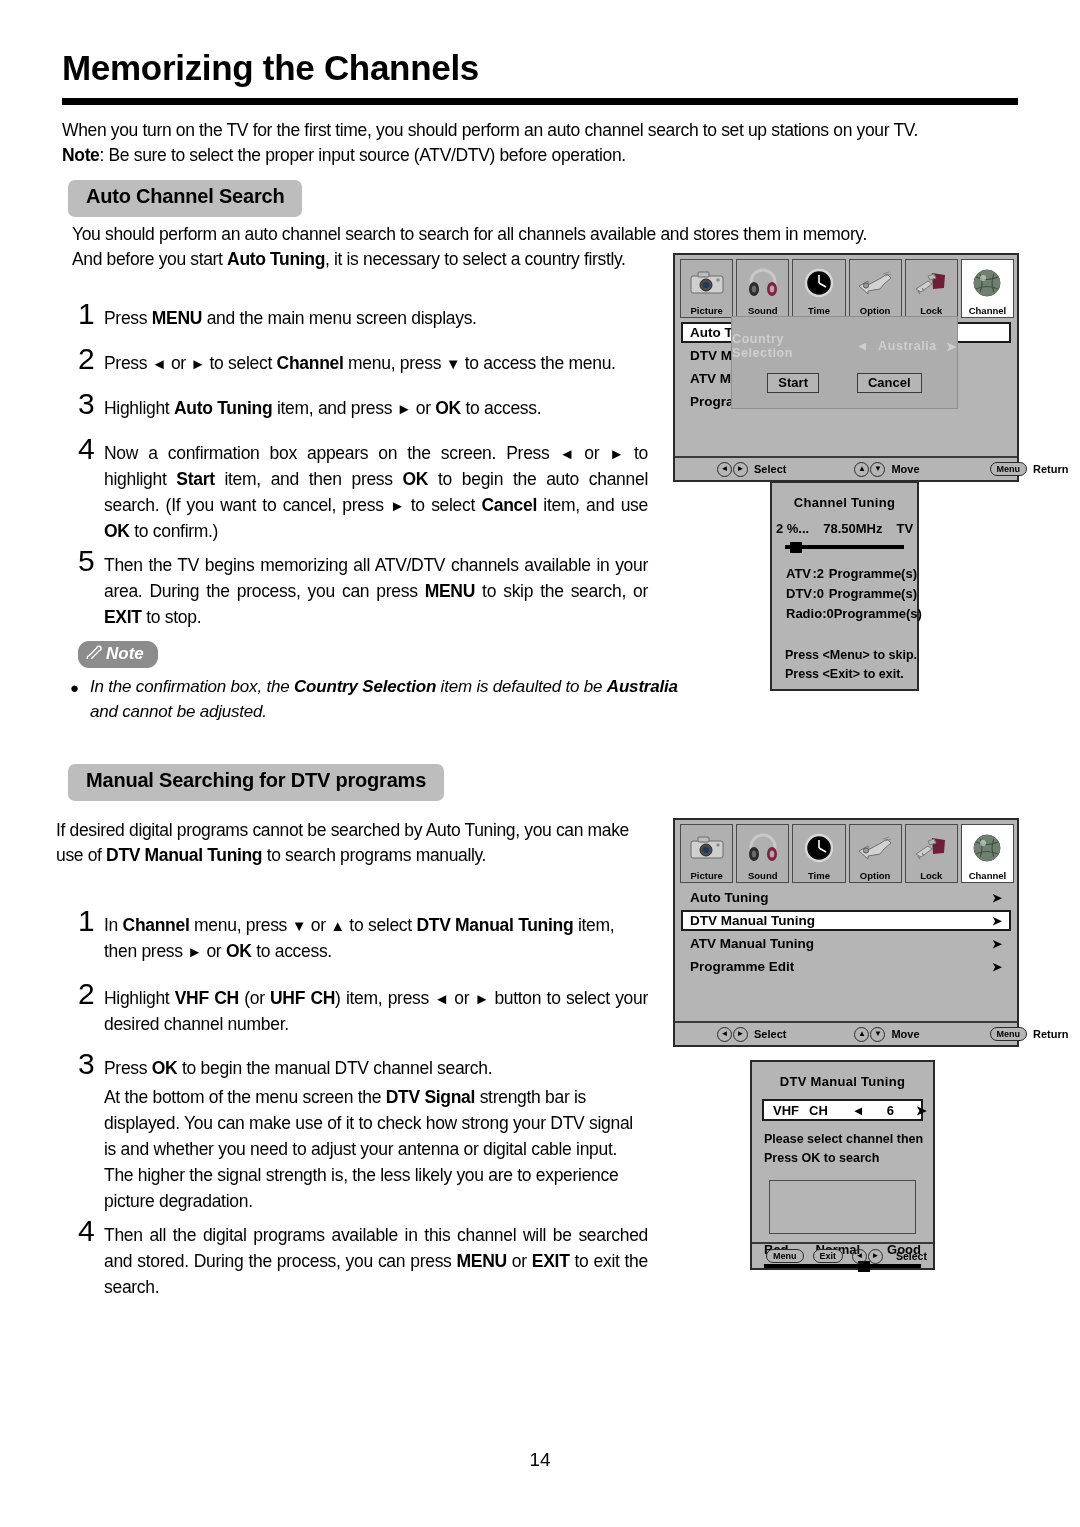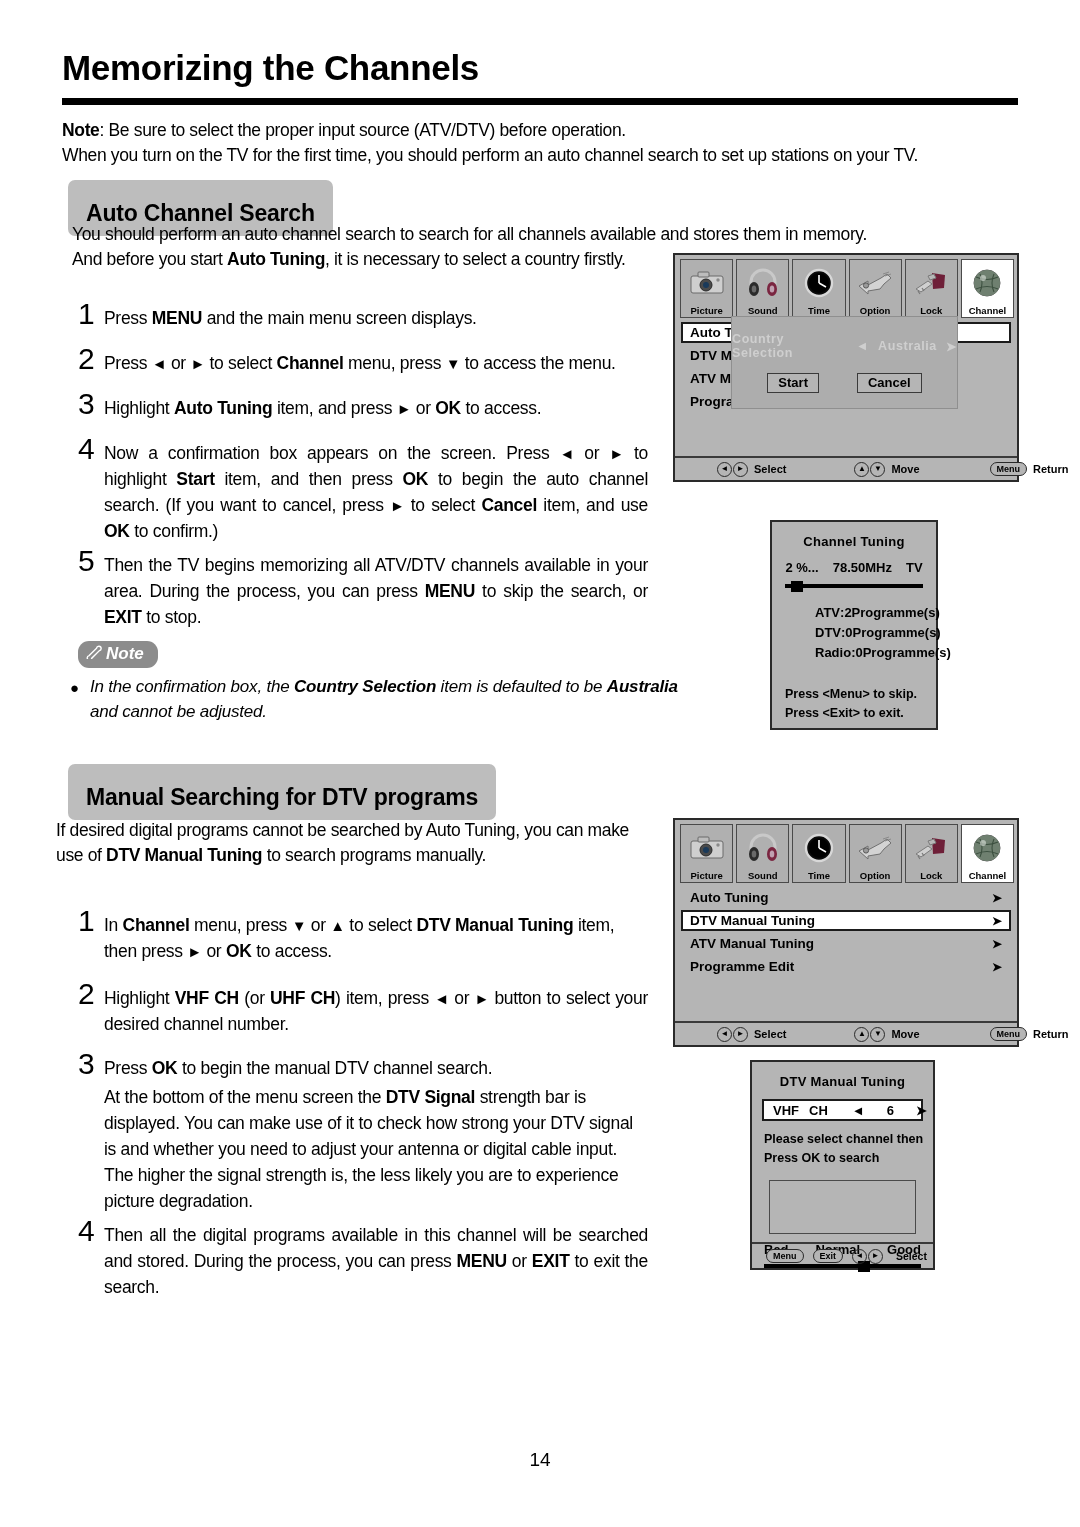--- a/index.html
+++ b/index.html
@@ -18,22 +18,22 @@
 
   .intro{
     position:absolute;left:62px;top:118px;width:960px;
     font-size:17.5px;line-height:25px;letter-spacing:-0.35px;
   }
   .intro .ln{white-space:nowrap;}
 
   
   .pill{
     position:absolute;background:#bdbdbd;border-radius:7px;
-    font-size:23px;font-weight:bold;color:#000;
-    padding:20px 18px 9px 18px;letter-spacing:-0.2px;
+    font-size:20px;font-weight:bold;color:#000;
+    padding:5px 18px 9px 18px;letter-spacing:-0.2px;
   }
   #pill-auto{left:68px;top:180px;}
   #pill-manual{left:68px;top:764px;}
 
   
   .para{position:absolute;font-size:17.5px;line-height:25px;letter-spacing:-0.35px;}
   #p-auto{left:72px;top:222px;width:600px;}
   #p-auto .ln{white-space:nowrap;}
   #p-manual{left:56px;top:818px;width:592px;}
 
@@ -113,30 +113,30 @@
     display:flex;flex-direction:column;align-items:center;justify-content:center;gap:13px;
   }
   .dlg-country{font-size:12.5px;font-weight:bold;color:#cfcfcf;letter-spacing:.6px;
     display:flex;align-items:center;gap:9px;}
   .dlg-btns{display:flex;gap:38px;}
   .dbtn{border:1px solid #3a3a3a;background:#b5b5b5;font-size:13px;font-weight:bold;
     padding:1px 10px 2px 10px;}
 
   
   .osd-small{background:#b5b5b5;border:2px solid #2a2a2a;position:absolute;box-sizing:border-box;}
-  #osd-tuning{left:770px;top:520px;width:168px;height:210px;}
+  #osd-tuning{left:770px;top:481px;width:149px;height:210px;}
   #osd-manual{left:750px;top:1060px;width:185px;height:210px;}
   .st-title{text-align:center;font-size:13px;font-weight:bold;margin-top:12px;letter-spacing:.3px;}
   .prog-line{display:flex;justify-content:center;gap:14px;font-size:13px;font-weight:bold;margin-top:11px;}
   .bar-wrap{margin:6px 13px 0 13px;position:relative;height:10px;}
   .bar{position:absolute;left:0;right:0;top:3px;height:4px;background:#000;}
   .knob{position:absolute;width:12px;height:11px;background:#000;top:0;}
   .stats{margin:12px 0 0 14px;}
   .stat{display:flex;font-size:13px;font-weight:bold;line-height:20px;}
-  .stat .s1{width:48px;margin-left:29px;} .stat .s2{width:30px;}
+  .stat .s1{width:48px;} .stat .s2{width:30px;}
   .hint{margin:22px 0 0 13px;font-size:12.5px;font-weight:bold;line-height:19px;}
 
   .vhf-box{
     margin:10px 10px 0 10px;border:2px solid #1b1b1b;background:#fff;height:22px;
     display:flex;align-items:center;font-size:13px;font-weight:bold;box-sizing:border-box;
   }
   .vhf-box .v1{margin-left:9px;} .vhf-box .v2{margin-left:10px;}
   .vhf-box .v3{margin-left:24px;} .vhf-box .v4{margin-left:22px;} .vhf-box .v5{margin-left:22px;}
   .msg{margin:9px 0 12px 12px;font-size:12.5px;font-weight:bold;line-height:19px;}
   .sigbox{margin:8px 17px 0 17px;border:1px solid #4a4a4a;height:52px;}
@@ -151,22 +151,22 @@
 </style>
 </head>
 <body>
 
 <div class="page">
 
   <div class="h1">Memorizing the Channels</div>
   <div class="h1-rule"></div>
 
   <div class="intro">
+    <div class="ln">When you turn on the TV for the first time, you should perform an auto channel search to set up stations on your TV.</div>
     <div class="ln"><b>Note</b><span>:  Be sure to select the proper input source (ATV/DTV) before operation.</span></div>
-    <div class="ln">When you turn on the TV for the first time, you should perform an auto channel search to set up stations on your TV.</div>
   </div>
 
   <div class="pill" id="pill-auto">Auto Channel Search</div>
 
   <div class="para" id="p-auto">
     <div class="ln">You should perform an auto channel search to search for all channels available and stores them in memory.</div>
     <div class="ln"><span>And before you start </span><b>Auto Tuning</b><span>, it is necessary to select a country firstly.</span></div>
   </div>
 
   <div class="step" style="left:78px;top:305px;width:570px;">

